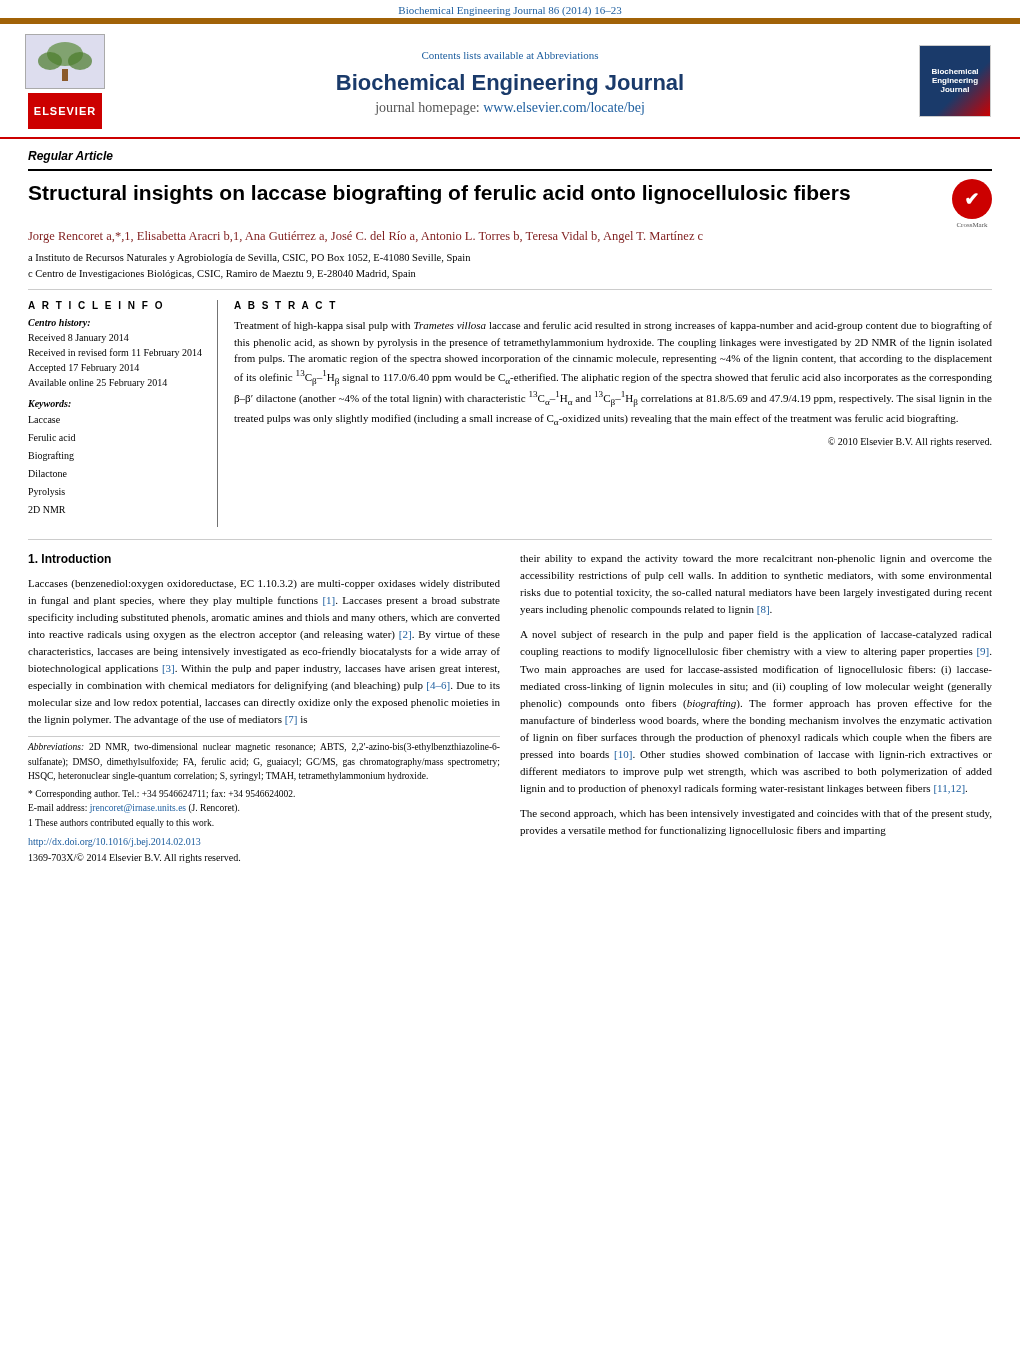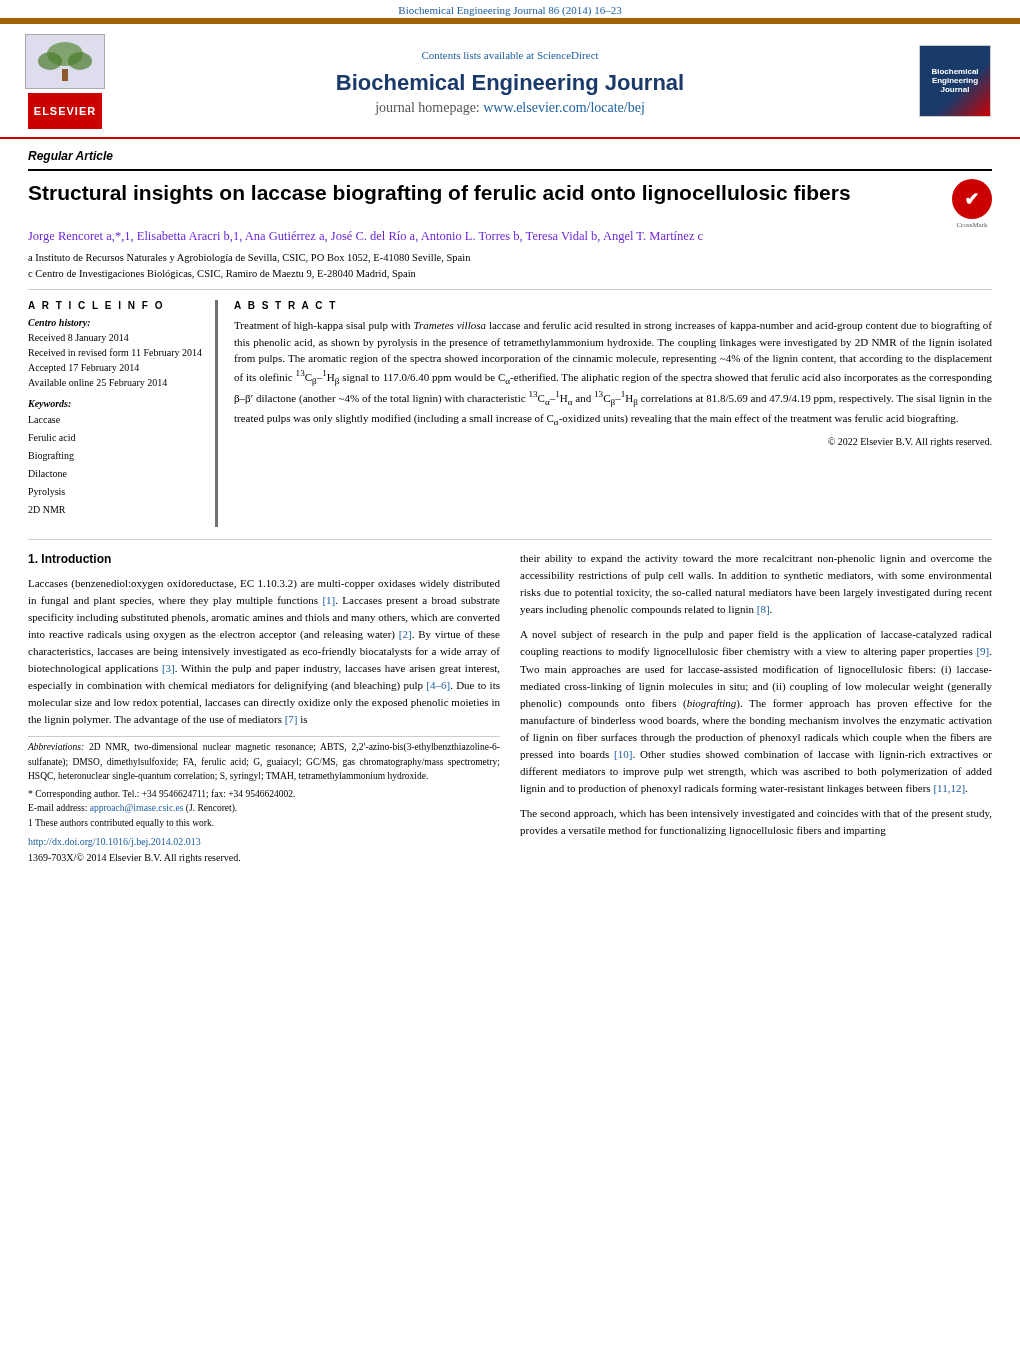--- a/index.html
+++ b/index.html
@@ -137,21 +137,21 @@
       align-items: center;
       justify-content: center;
       color: #fff;
       font-size: 18px;
       font-weight: bold;
     }
 
     
     .authors {
       font-size: 12.5px;
-      color: #6d28d9;
+      color: #7f1d1d;
       margin-bottom: 4px;
       line-height: 1.5;
     }
 
     
     .affiliations {
       font-size: 10.5px;
       color: #000;
       margin-bottom: 8px;
       line-height: 1.5;
@@ -161,21 +161,21 @@
     .two-col {
       display: flex;
       gap: 16px;
       border-top: 1px solid #ccc;
       padding-top: 10px;
       margin-bottom: 12px;
     }
     .article-info-col {
       width: 190px;
       flex-shrink: 0;
-      border-right: 3px solid #737373;
+      border-right: 1px solid #737373;
       padding-right: 12px;
     }
     .abstract-col {
       flex: 1;
     }
 
     .section-label {
       font-size: 10px;
       font-weight: bold;
       letter-spacing: 2px;
@@ -303,21 +303,21 @@
         <ellipse cx="50" cy="22" rx="12" ry="9" fill="#4a7a2a" opacity="0.7"></ellipse>
         <rect x="32" y="30" width="6" height="12" fill="#8b5a2b"></rect>
       </svg>
     </div>
     <div class="elsevier-box">ELSEVIER</div>
   </div>
 
   <div class="journal-center">
     <div class="contents-line">
       <span>Contents lists available at</span>
-      <span style="color:#2060a0;">ScienceDirect</span>
+      <span style="color:#2060a0;">Abbreviations</span>
     </div>
     <div class="journal-title">Biochemical Engineering Journal</div>
     <div class="journal-homepage">
       <span>journal homepage:</span>
       <span style="color:#2060a0;">www.elsevier.com/locate/bej</span>
     </div>
   </div>
 
   <div class="journal-logo-right">
     <div class="bej-logo">
@@ -371,21 +371,21 @@
           <div>2D NMR</div>
         </div>
       </div>
     </div>
 
     <div class="abstract-col">
       <div class="section-label">A B S T R A C T</div>
       <div class="abstract-text">
         Treatment of high-kappa sisal pulp with <i>Trametes villosa</i> laccase and ferulic acid resulted in strong increases of kappa-number and acid-group content due to biografting of this phenolic acid, as shown by pyrolysis in the presence of tetramethylammonium hydroxide. The coupling linkages were investigated by 2D NMR of the lignin isolated from pulps. The aromatic region of the spectra showed incorporation of the cinnamic molecule, representing ~4% of the lignin content, that according to the displacement of its olefinic <sup>13</sup>C<sub>β</sub>–<sup>1</sup>H<sub>β</sub> signal to 117.0/6.40 ppm would be C<sub>α</sub>-etherified. The aliphatic region of the spectra showed that ferulic acid also incorporates as the corresponding β–β′ dilactone (another ~4% of the total lignin) with characteristic <sup>13</sup>C<sub>α</sub>–<sup>1</sup>H<sub>α</sub> and <sup>13</sup>C<sub>β</sub>–<sup>1</sup>H<sub>β</sub> correlations at 81.8/5.69 and 47.9/4.19 ppm, respectively. The sisal lignin in the treated pulps was only slightly modified (including a small increase of C<sub>α</sub>-oxidized units) revealing that the main effect of the treatment was ferulic acid biografting.
       </div>
-      <div class="copyright-line">© 2022 Elsevier B.V. All rights reserved.</div>
+      <div class="copyright-line">© 2010 Elsevier B.V. All rights reserved.</div>
     </div>
   </div>
 
   <hr class="section-divider">
 
   <div class="body-two-col">
 
     <div class="body-col">
       <h2>1. Introduction</h2>
 
@@ -396,21 +396,21 @@
       <div class="footnotes-area">
         <div>
           <i><span>Abbreviations:</span></i>
           <span>2D NMR, two-dimensional nuclear magnetic resonance; ABTS, 2,2′-azino-bis(3-ethylbenzthiazoline-6-sulfanate); DMSO, dimethylsulfoxide; FA, ferulic acid; G, guaiacyl; GC/MS, gas chromatography/mass spectrometry; HSQC, heteronuclear single-quantum correlation; S, syringyl; TMAH, tetramethylammonium hydroxide.</span>
         </div>
         <div style="margin-top:4px;">
           <span>* Corresponding author. Tel.: +34 9546624711; fax: +34 9546624002.</span>
         </div>
         <div>
           <span>E-mail address:</span>
-          <span style="color:#2060a0;">approach@irnase.csic.es</span>
+          <span style="color:#2060a0;">jrencoret@irnase.units.es</span>
           <span>(J. Rencoret).</span>
         </div>
         <div>1 These authors contributed equally to this work.</div>
         <div class="doi-line">http://dx.doi.org/10.1016/j.bej.2014.02.013</div>
         <div class="issn-line">1369-703X/© 2014 Elsevier B.V. All rights reserved.</div>
       </div>
     </div>
 
     <div class="body-col">
       <p>

